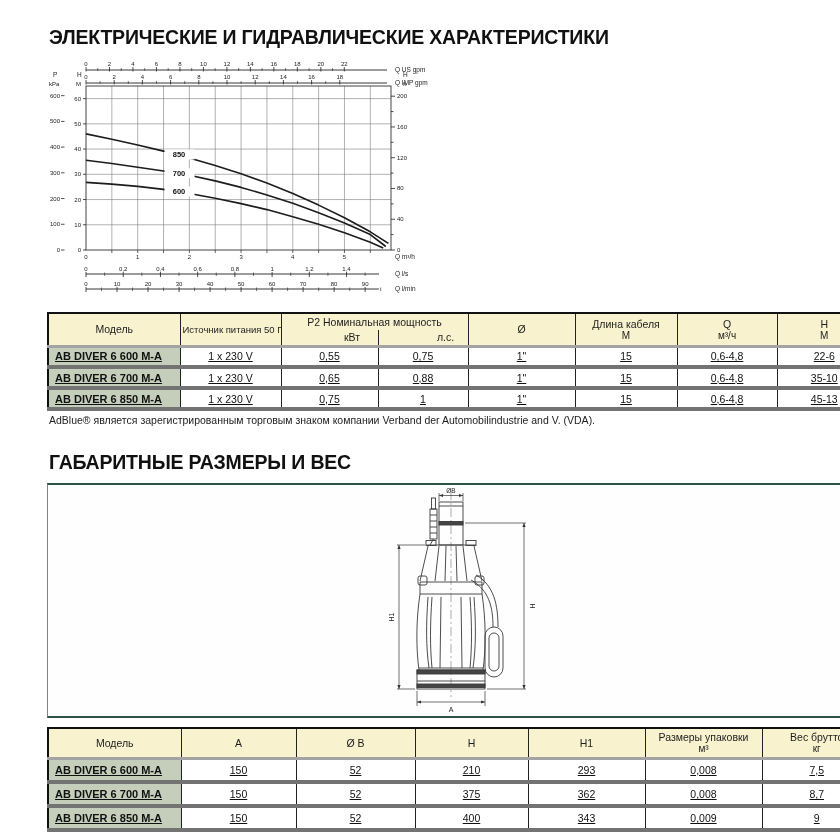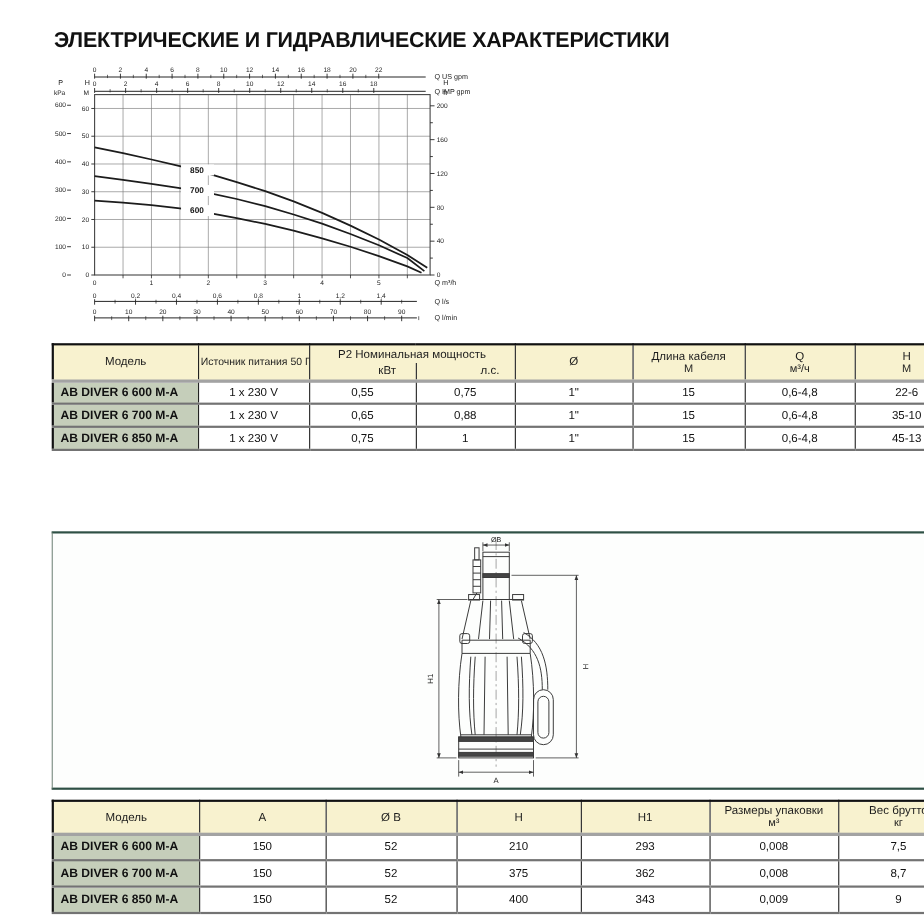--- a/index.html
+++ b/index.html
@@ -42,21 +42,21 @@
   table.spec .unit{display:block;font-size:10px;}
   #table1 tbody tr{height:21px;}
   #table2 tbody tr{height:24px;}
   #table1 thead tr:first-child{height:17px;}
   #table1 thead tr:last-child{height:16px;}
   #table2 thead tr{height:30px;}
   table.spec td.model{
     background:#c5ceba;font-weight:bold;text-align:left;padding-left:6px;
     font-size:11px;
   }
-  table.spec tbody td{border-bottom:2px solid #737373;}
+  table.spec tbody td{border-bottom:4px solid #737373;text-decoration:underline;}
   th.nb{border-bottom-style:hidden;}
   tr.units th{border-top-style:hidden;padding-left:47px;}
 </style>
 </head>
 <body>
 
 <div class="page">
 
   <div id="title1" class="sec-title">ЭЛЕКТРИЧЕСКИЕ И ГИДРАВЛИЧЕСКИЕ ХАРАКТЕРИСТИКИ</div>
 
@@ -349,21 +349,23 @@
           <td>0,75</td>
           <td>1</td>
           <td>1"</td>
           <td>15</td>
           <td>0,6-4,8</td>
           <td>45-13</td>
         </tr>
       </tbody>
   </table>
 
-
+  <div id="note">AdBlue® является зарегистрированным торговым знаком компании Verband der Automobilindustrie and V. (VDA).</div>
+
+  <div id="title2" class="sec-title">ГАБАРИТНЫЕ РАЗМЕРЫ И ВЕС</div>
 
   <div id="drawing-box">
     <svg id="pump-svg" viewBox="0 0 822 231">
       <defs>
         <marker id="arrE" markerWidth="7" markerHeight="6" refX="6" refY="3" orient="auto">
           <path d="M0,0.6 L6,3 L0,5.4 Z" fill="#333"></path>
         </marker>
         <marker id="arrS" markerWidth="7" markerHeight="6" refX="1" refY="3" orient="auto">
           <path d="M7,0.6 L1,3 L7,5.4 Z" fill="#333"></path>
         </marker>

